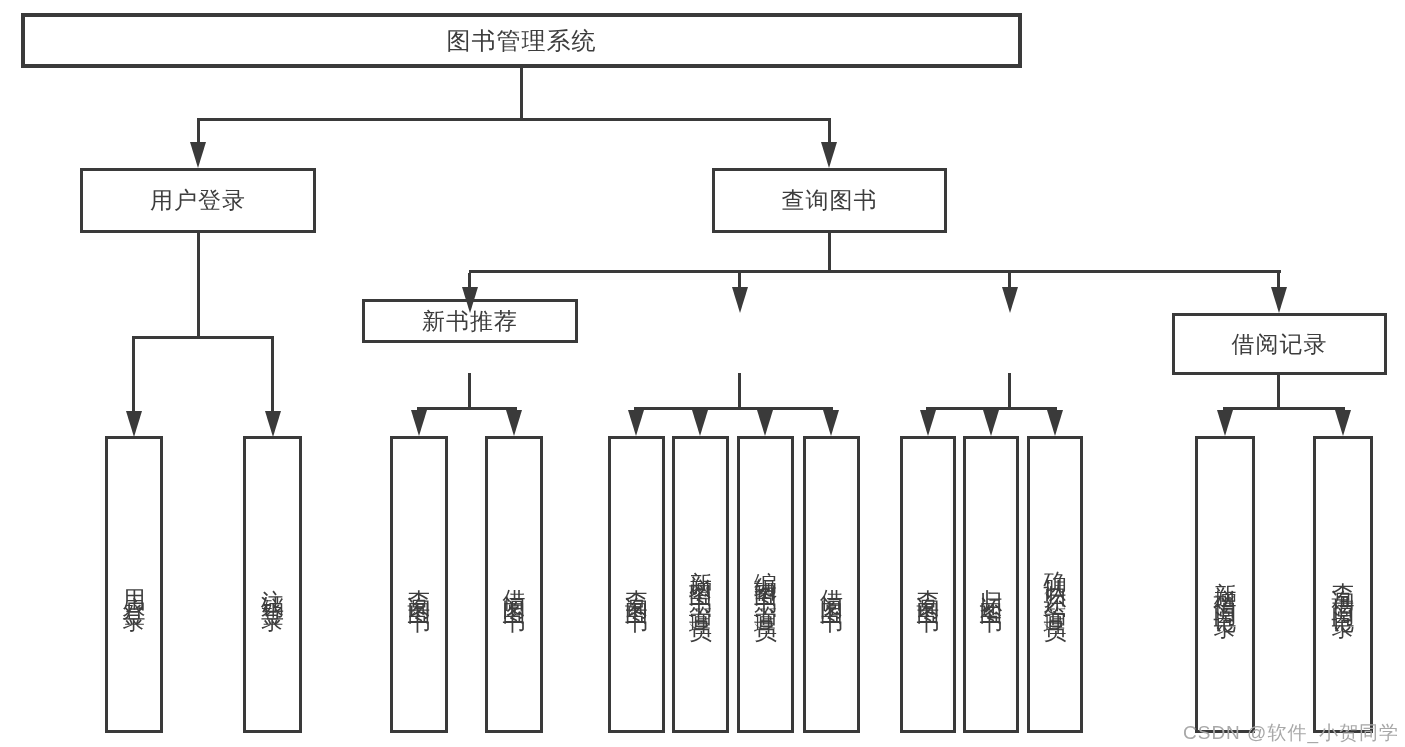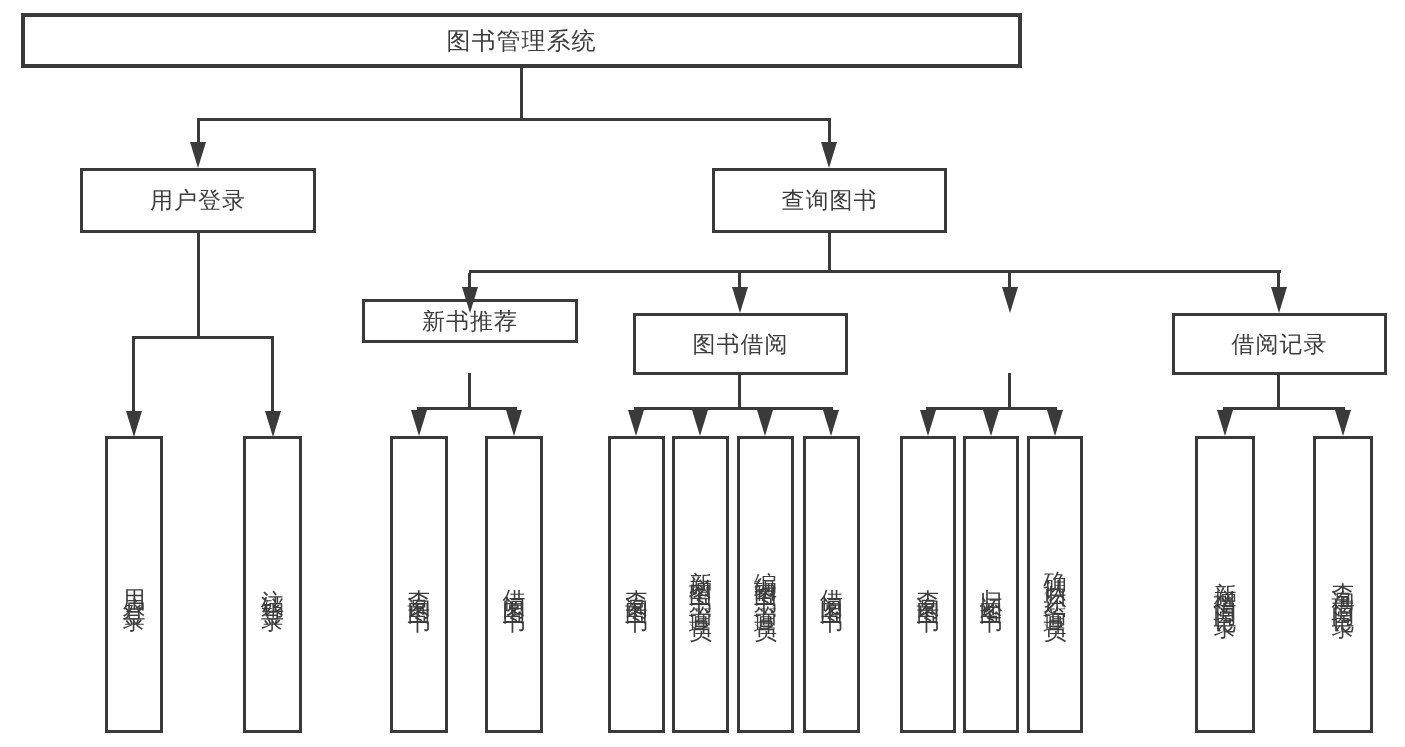--- a/index.html
+++ b/index.html
@@ -62,21 +62,20 @@
 <body>
 
 <div id="canvas">
 
   <div class="node root" style="left:21px;top:13px;width:1001px;height:55px;">图书管理系统</div>
 
   <div class="node" style="left:80px;top:168px;width:236px;height:65px;">用户登录</div>
   <div class="node" style="left:712px;top:168px;width:235px;height:65px;">查询图书</div>
 
   <div class="node" style="left:362px;top:299px;width:216px;height:44px;">新书推荐</div>
-  <div class="node" style="left:633px;top:313px;width:215px;height:62px;">图书借阅</div>
   <div class="node" style="left:1172px;top:313px;width:215px;height:62px;">借阅记录</div>
 
   <div class="node leaf" style="left:105px;top:436px;width:58px;height:297px;">用户登录</div>
   <div class="node leaf" style="left:243px;top:436px;width:59px;height:297px;">注销登录</div>
 
   <div class="node leaf" style="left:390px;top:436px;width:58px;height:297px;">查询图书</div>
   <div class="node leaf" style="left:485px;top:436px;width:58px;height:297px;">借阅图书</div>
 
   <div class="node leaf" style="left:608px;top:436px;width:57px;height:297px;">查询图书</div>
   <div class="node leaf" style="left:672px;top:436px;width:57px;height:297px;">新增图书（管理员）</div>
@@ -131,14 +130,15 @@
   <div class="hline" style="left:926px;top:407px;width:131px;"></div>
   <div class="arrow" style="left:920px;top:410px;"></div>
   <div class="arrow" style="left:983px;top:410px;"></div>
   <div class="arrow" style="left:1047px;top:410px;"></div>
 
   <div class="vline" style="left:1277px;top:373px;height:34px;"></div>
   <div class="hline" style="left:1223px;top:407px;width:122px;"></div>
   <div class="arrow" style="left:1217px;top:410px;"></div>
   <div class="arrow" style="left:1335px;top:410px;"></div>
 
+  <div class="watermark">CSDN @软件_小贺同学</div>
 
 </div>
 
 </body></html>

